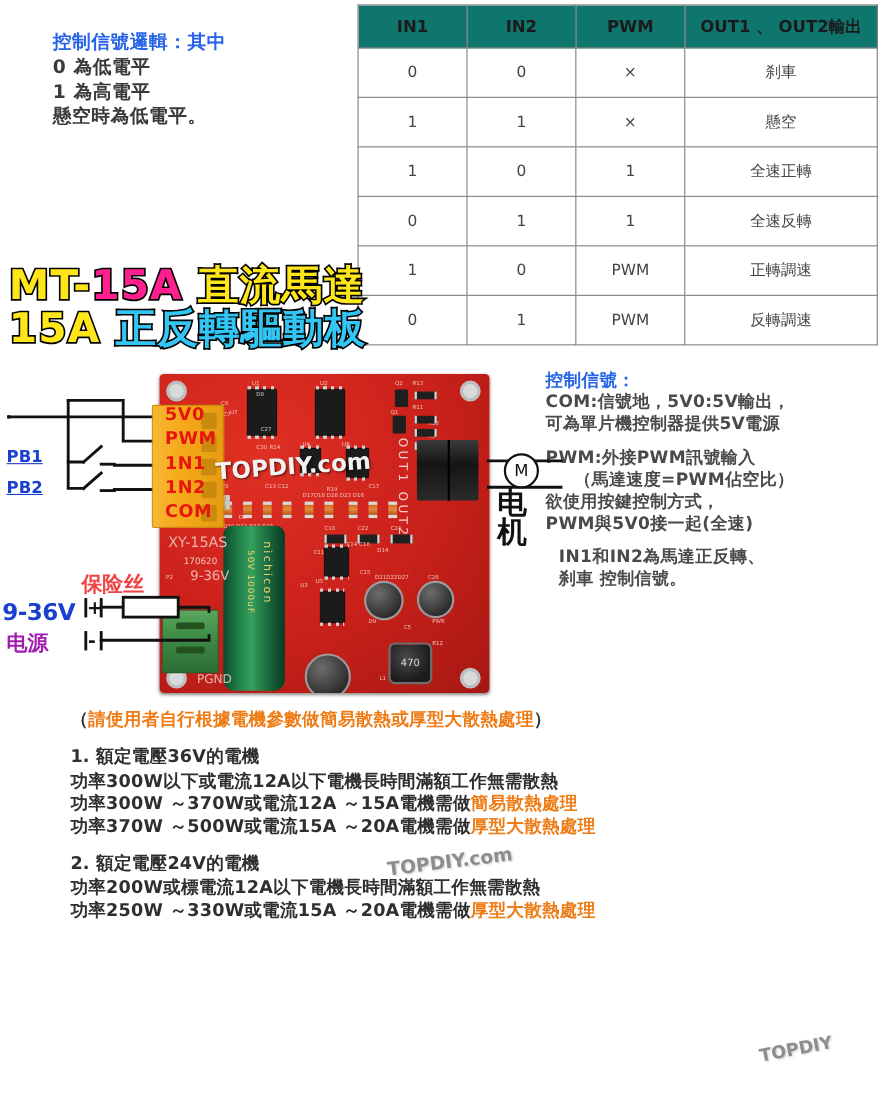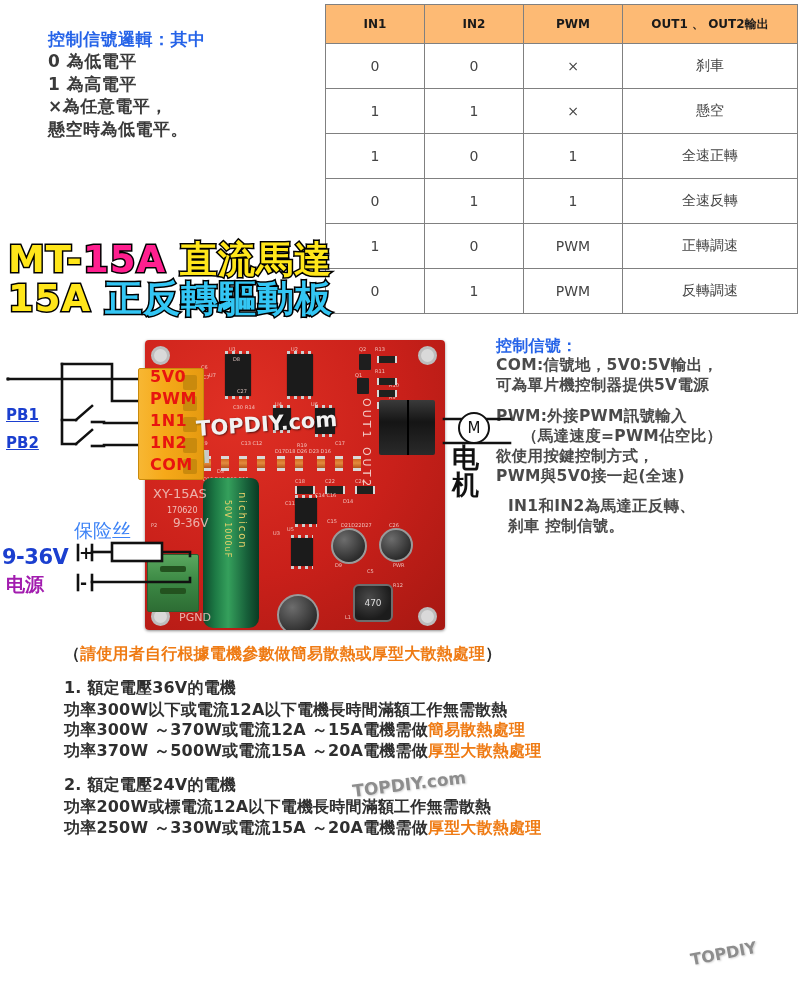--- a/index.html
+++ b/index.html
@@ -26,25 +26,25 @@
     background: #fff;
   }
   #truth-table th, #truth-table td {
     border: 1px solid #808080;
     text-align: center;
     color: #444;
     font-size: 13px;
     font-family: "DejaVu Sans", "Liberation Sans", sans-serif;
   }
   #truth-table th {
-    background: #fdba74;
+    background: #0f766e;
     font-weight: bold;
     color: #1a1a1a;
     height: 36px;
-    font-size: 12px;
+    font-size: 15px;
   }
   #truth-table td { height: 42px; font-size: 14px; }
   .col-in1 { width: 96px; }
   .col-in2 { width: 96px; }
   .col-pwm { width: 96px; }
   .col-out { width: 172px; }
 
   
   .cjk {
     font-family: "DejaVu Sans", "Liberation Sans", sans-serif;
@@ -329,23 +329,23 @@
     z-index: 8;
     text-decoration: underline;
   }
   #pb1-label { left: 6px; top: 406px; }
   #pb2-label { left: 6px; top: 434px; }
 
   
   #fuse-label {
     position: absolute;
     left: 74px; top: 518px;
-    color: #3b82f6;
+    color: #ef4444;
     font-size: 19px;
-    font-weight: normal;
+    font-weight: bold;
     z-index: 8;
   }
   #volt-label {
     position: absolute;
     left: 2px; top: 545px;
     color: #1b3fcf;
     font-size: 21px;
     font-weight: bold;
     z-index: 8;
     letter-spacing: -0.5px;
@@ -510,21 +510,20 @@
         <td>PWM</td>
         <td>反轉調速</td>
       </tr>
     </tbody>
 </table>
 
 <div id="logic-note" class="cjk">
   <div class="ln hdr">控制信號邏輯：其中</div>
   <div class="ln">0 為低電平</div>
   <div class="ln">1 為高電平</div>
-  <div class="ln">×為任意電平，</div>
   <div class="ln">懸空時為低電平。</div>
 </div>
 
 <div id="product-title">
   <div class="row">
     <span class="t-yellow">MT-</span><span class="t-pink">15A</span><span class="t-yellow"> 直流馬達</span>
   </div>
   <div class="row">
     <span class="t-yellow">15A</span><span class="t-cyan"> 正反轉驅動板</span>
   </div>

